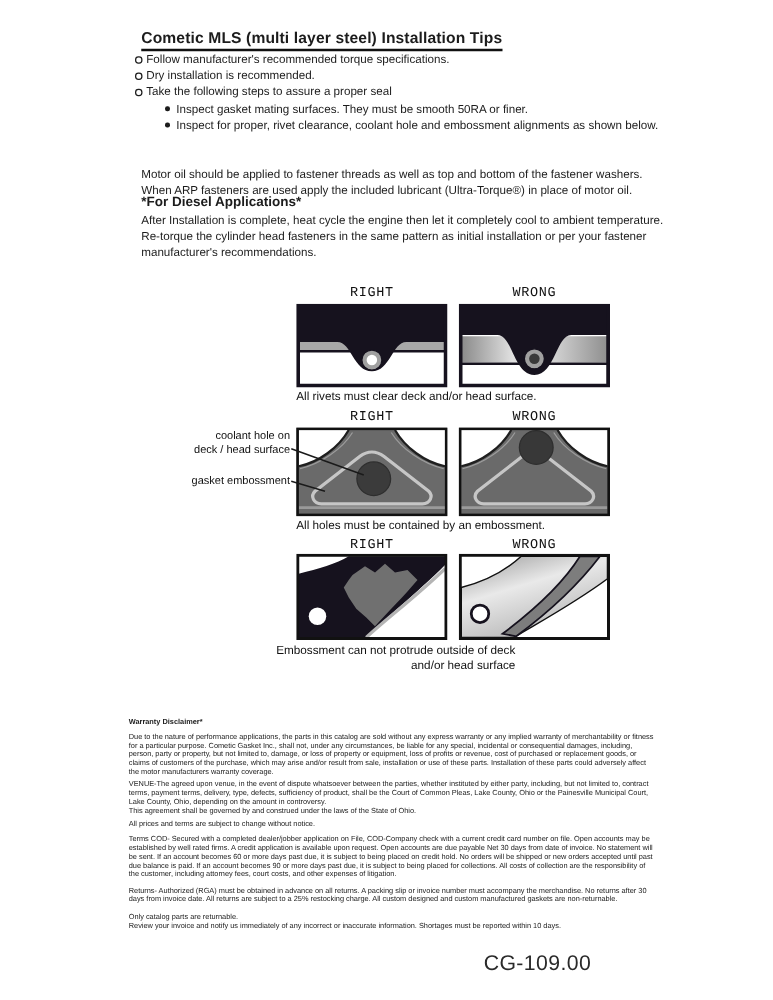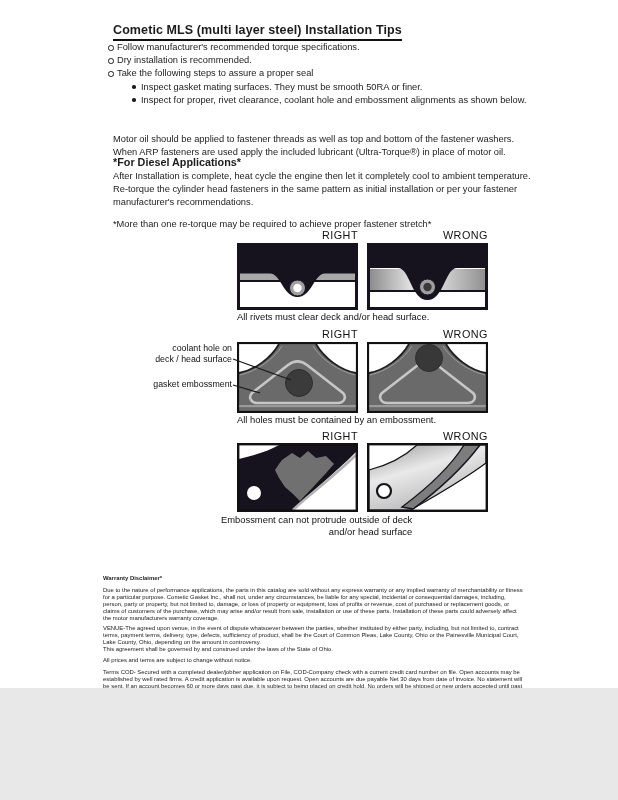--- a/index.html
+++ b/index.html
@@ -1,34 +1,34 @@
 <!DOCTYPE html>
 <html><head>
 <meta charset="utf-8">
 <style>
   html,body{margin:0;padding:0;background:#e8e8e8;}
-  .page{position:relative;width:618px;height:688px;background:#ffffff;overflow:hidden;
+  .page{position:relative;width:618px;height:800px;background:#ffffff;overflow:hidden;
         font-family:"Liberation Sans", sans-serif;color:#1c1c1c;}
   .abs{position:absolute;}
 
   .title{left:113px;top:23px;font-size:12.5px;font-weight:bold;
          border-bottom:2px solid #111;padding-bottom:2px;letter-spacing:.1px;}
 
   .bullets{left:108px;top:41px;width:440px;list-style:none;margin:0;padding:0;
            font-size:9.3px;line-height:13.2px;}
   .bullets li{position:relative;padding-left:9px;}
   .bullets li.l2{margin-left:24px;}
   .mk{position:absolute;left:0;top:4px;width:3.5px;height:3.5px;border-radius:50%;}
   .mk.hollow{border:1px solid #1c1c1c;}
   .mk.solid{background:#1c1c1c;top:4.5px;}
 
   .h2{left:113px;top:116px;font-size:10.8px;font-weight:bold;margin-top:40px;}
   .body-p{left:113px;width:424px;font-size:9.3px;line-height:13px;margin:0;}
 
-  .rw{width:121px;text-align:right;font-size:10.8px;letter-spacing:.5px;color:#111;}
+  .rw{width:121px;text-align:center;font-size:10.8px;letter-spacing:.5px;color:#111;font-family:Liberation Mono, monospace;}
   .cap{font-size:9.4px;line-height:11.5px;color:#111;}
   .dlab{width:124px;text-align:right;font-size:8.8px;line-height:11px;color:#111;}
   .dbox{width:121px;}
   .dbox svg{display:block;}
 
   .fine{width:420px;font-size:5.9px;line-height:7.1px;margin:0;color:#222;}
   .fine-h{font-weight:bold;}
   .footer{font-size:17px;color:#2a2a2a;letter-spacing:.3px;}
   .noevt{pointer-events:none;}
 </style>
@@ -53,21 +53,20 @@
       <span class="mk solid"></span>
       <span>Inspect gasket mating surfaces.  They must be smooth 50RA or finer.</span></li>
     <li class="l2">
       <span class="mk solid"></span>
       <span>Inspect for proper, rivet clearance, coolant hole and embossment alignments as shown below.</span></li>
   </ul>
 
   <div class="abs h2">*For Diesel Applications*</div>
   <p class="abs body-p" style="top:133px;">Motor oil should be applied to fastener threads as well as top and bottom of the fastener washers. When ARP fasteners are used apply the included lubricant (Ultra-Torque®) in place of motor oil.</p>
   <p class="abs body-p" style="top:170px;">After Installation is complete, heat cycle the engine then let it completely cool to ambient temperature. Re-torque the cylinder head fasteners in the same pattern as initial installation or per your fastener manufacturer's recommendations.</p>
-  <p class="abs body-p" style="top:218px;">*More than one re-torque may be required to achieve proper fastener stretch*</p>
 
   <div class="abs rw" style="left:237px;top:229px;">RIGHT</div>
   <div class="abs rw" style="left:367px;top:229px;">WRONG</div>
 
   <div class="abs dbox" style="left:237px;top:243px;">
     <svg width="121" height="67" viewBox="0 0 121 67">
       <rect x="0" y="0" width="121" height="67" fill="#ffffff"></rect>
       <rect x="2" y="30" width="117" height="7" fill="#a8a8a8"></rect>
       <rect x="2" y="37" width="117" height="2" fill="#16121e"></rect>
       <path d="M2 2 H119 V30.5 H88 C77 30.5 75 54 60.5 54 C46 54 44 30.5 33 30.5 H2 Z" fill="#16121e"></path>

